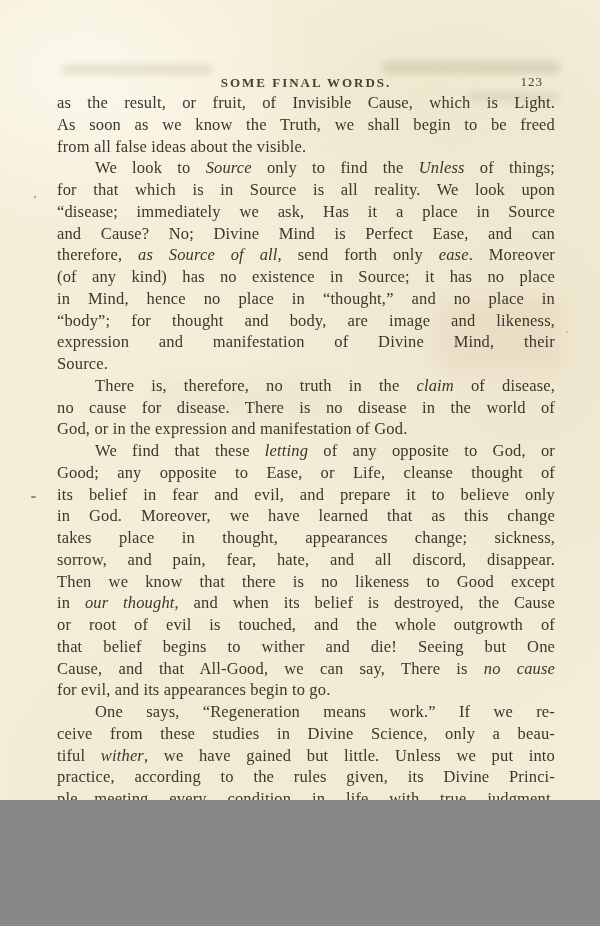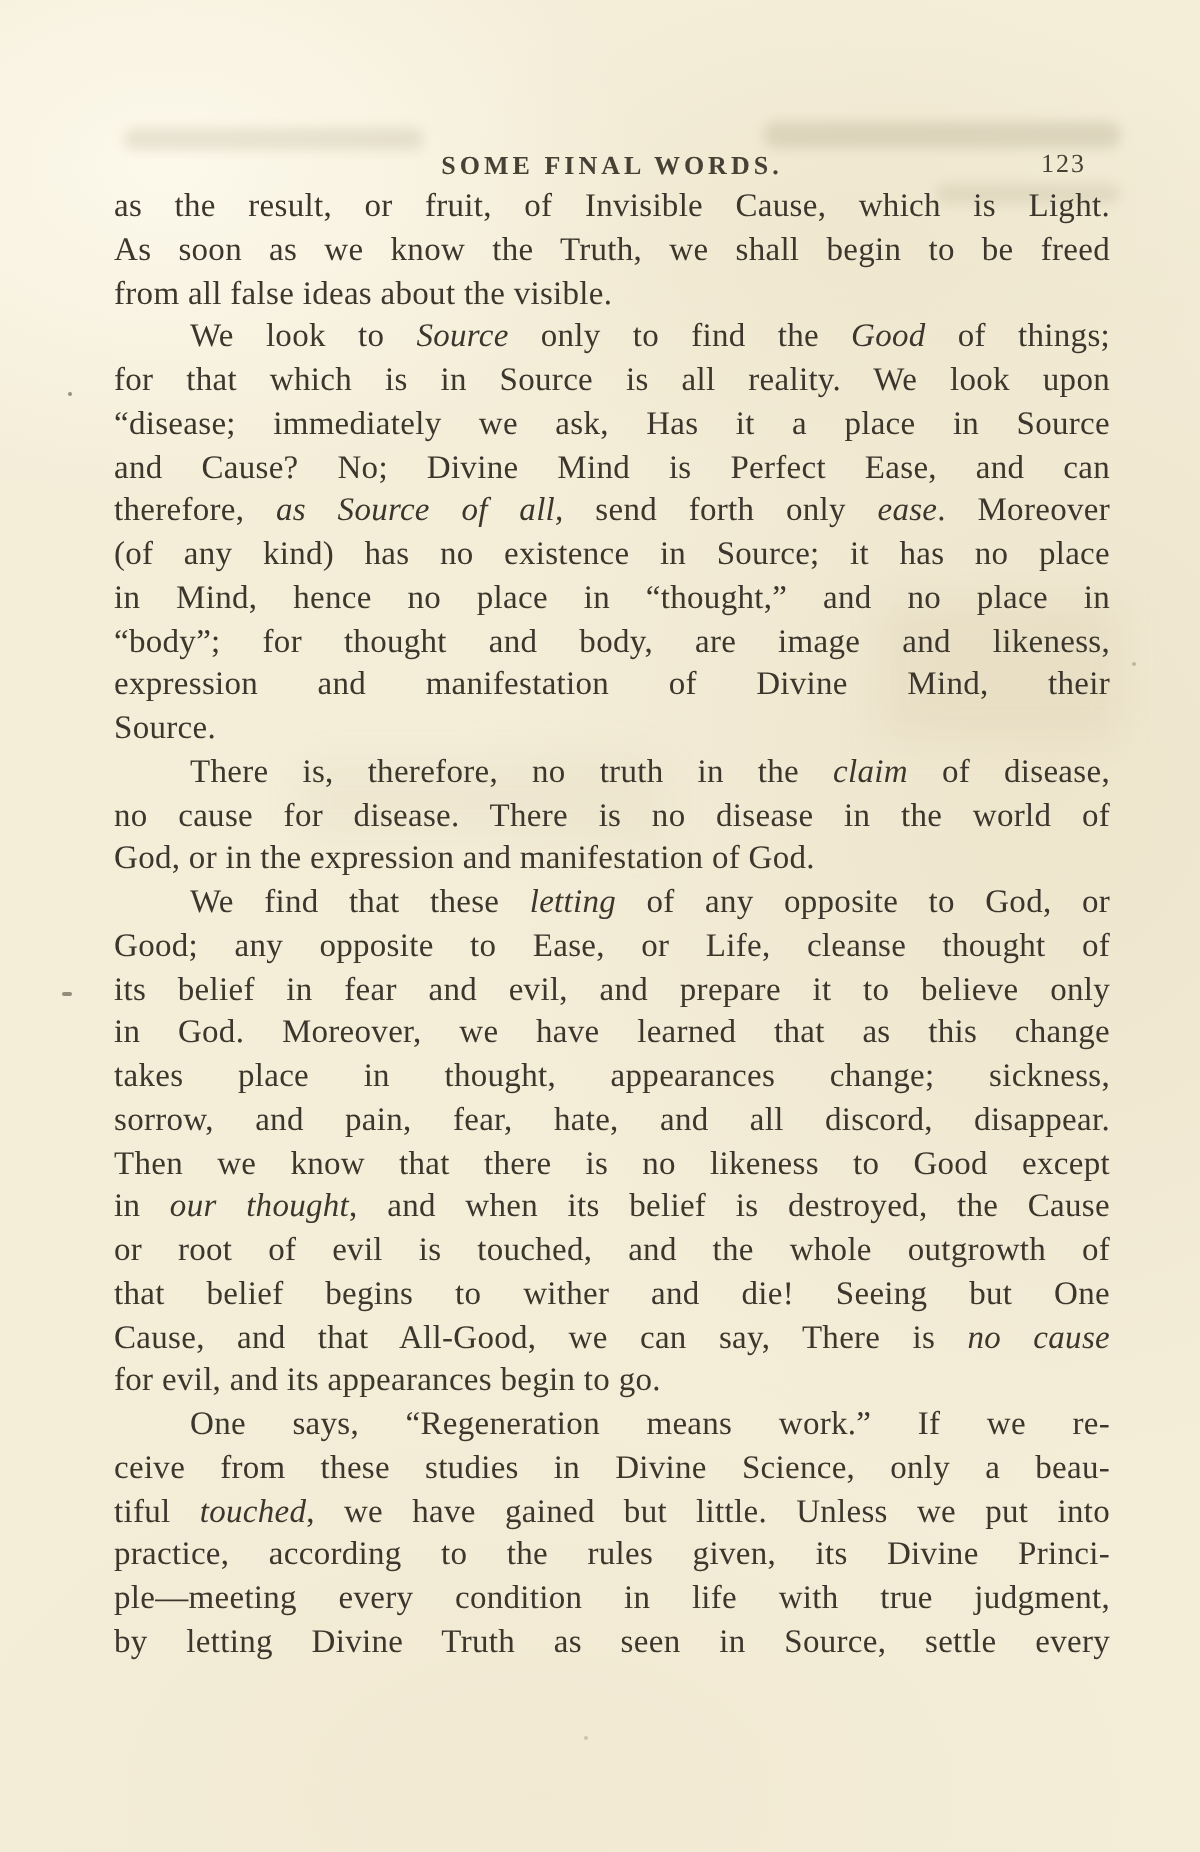--- a/index.html
+++ b/index.html
@@ -1,18 +1,18 @@
 <!DOCTYPE html>
 <html><head>
 <meta charset="utf-8">
 <style>
   html,body { margin:0; padding:0; background:#888; }
   .page {
     position:relative;
-    width:600px; height:926px;
+    width:600px; height:800px;
     margin:0 auto;
     overflow:hidden;
     background:
       radial-gradient(ellipse 340px 240px at 14% 9%, rgba(255,253,242,0.75), rgba(255,253,242,0) 70%),
       radial-gradient(ellipse 420px 520px at 88% 42%, rgba(233,222,195,0.55), rgba(233,222,195,0) 72%),
       radial-gradient(ellipse 520px 320px at 45% 97%, rgba(240,231,206,0.6), rgba(240,231,206,0) 75%),
       radial-gradient(ellipse 300px 200px at 70% 12%, rgba(236,226,199,0.45), rgba(236,226,199,0) 70%),
       #f4edd8;
     font-family:"Liberation Serif","DejaVu Serif",serif;
     color:#3c362d;
@@ -83,21 +83,21 @@
     <span class="page-number">123</span>
   </div>
 
   <div class="body" id="body">
       <div class="para">
         <div class="line"><span>as the result, or fruit, of Invisible Cause, which is Light.</span></div>
         <div class="line"><span>As soon as we know the Truth, we shall begin to be freed</span></div>
         <div class="line last"><span>from all false ideas about the visible.</span></div>
       </div>
       <div class="para">
-        <div class="line indent"><span>We look to </span><i>Source</i><span> only to find the </span><i>Good</i><span> of things;</span></div>
+        <div class="line indent"><span>We look to </span><i>Source</i><span> only to find the </span><i>Unless</i><span> of things;</span></div>
         <div class="line"><span>for that which is in Source is all reality. We look upon</span></div>
         <div class="line"><span>“disease; immediately we ask, Has it a place in Source</span></div>
         <div class="line"><span>and Cause? No; Divine Mind is Perfect Ease, and can</span></div>
         <div class="line"><span>therefore, </span><i>as Source of all,</i><span> send forth only </span><i>ease</i><span>. Moreover</span></div>
         <div class="line"><span>(of any kind) has no existence in Source; it has no place</span></div>
         <div class="line"><span>in Mind, hence no place in “thought,” and no place in</span></div>
         <div class="line"><span>“body”; for thought and body, are image and likeness,</span></div>
         <div class="line"><span>expression and manifestation of Divine Mind, their</span></div>
         <div class="line last"><span>Source.</span></div>
       </div>
@@ -116,20 +116,20 @@
         <div class="line"><span>Then we know that there is no likeness to Good except</span></div>
         <div class="line"><span>in </span><i>our thought</i><span>, and when its belief is destroyed, the Cause</span></div>
         <div class="line"><span>or root of evil is touched, and the whole outgrowth of</span></div>
         <div class="line"><span>that belief begins to wither and die! Seeing but One</span></div>
         <div class="line"><span>Cause, and that All-Good, we can say, There is </span><i>no cause</i></div>
         <div class="line last"><span>for evil, and its appearances begin to go.</span></div>
       </div>
       <div class="para">
         <div class="line indent"><span>One says, “Regeneration means work.” If we re-</span></div>
         <div class="line"><span>ceive from these studies in Divine Science, only a beau-</span></div>
-        <div class="line"><span>tiful </span><i>touched</i><span>, we have gained but little. Unless we put into</span></div>
+        <div class="line"><span>tiful </span><i>wither</i><span>, we have gained but little. Unless we put into</span></div>
         <div class="line"><span>practice, according to the rules given, its Divine Princi-</span></div>
         <div class="line"><span>ple—meeting every condition in life with true judgment,</span></div>
         <div class="line"><span>by letting Divine Truth as seen in Source, settle every</span></div>
       </div>
     </div>
 
 </div>
 
 </body></html>

